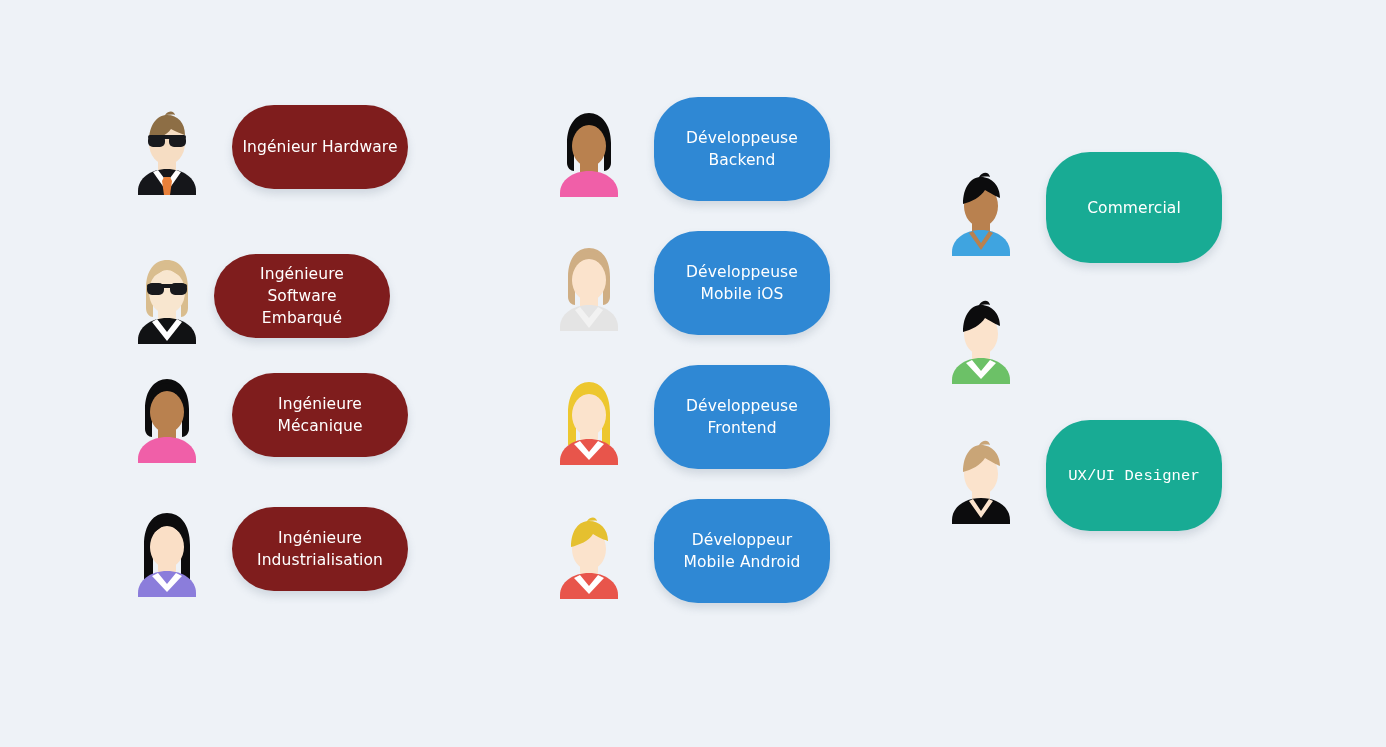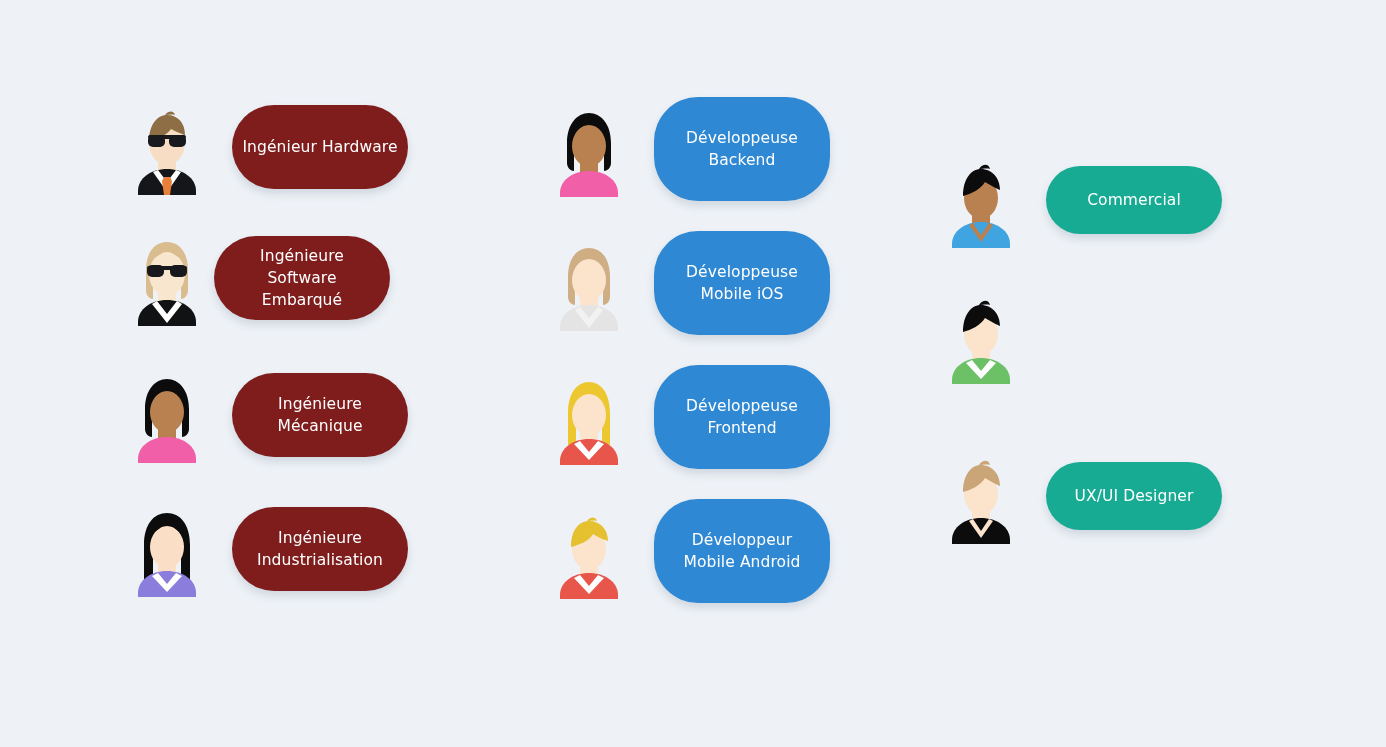--- a/index.html
+++ b/index.html
@@ -44,21 +44,21 @@
     padding:0 10px;
     box-sizing:border-box;
     user-select:none;
   }
   .pill.c-orange{background:#7f1d1d;}
   .pill.c-blue{background:#2f88d4;}
   .pill.c-teal{background:#18ab94;}
 
   .pill.w-orange{width:176px;height:84px;}
   .pill.w-blue{width:176px;height:104px;}
-  .pill.w-teal{width:176px;height:68px;}
+  .pill.w-teal{width:176px;height:111px;}
 
   .pill span{display:block;white-space:pre-line;}
 </style>
 </head>
 <body>
 
 <div id="board">
     <div class="column" id="col-0" style="left: 128px;">
       <div class="role-row" style="top: 99px;">
         <div class="avatar"><svg viewBox="0 0 78 96" width="78" height="96" xmlns="http://www.w3.org/2000/svg">
@@ -70,21 +70,21 @@
             <path d="M30 71 l9 12 l9 -12 l5 2 l-14 20 l-14 -20 z" fill="#ffffff"></path>
             <path d="M36 78 h6 l2 4 l-2 14 h-6 l-2 -14 z" fill="#e8803a"></path>
             <rect x="20" y="36" width="38" height="4" rx="2" fill="#18191d"></rect>
             <rect x="20" y="36" width="17" height="12" rx="5" fill="#18191d"></rect>
             <rect x="41" y="36" width="17" height="12" rx="5" fill="#18191d"></rect>
           </svg></div>
         <div class="pill c-orange w-orange">
           <span>Ingénieur Hardware</span>
         </div>
       </div>
-      <div class="role-row" style="top: 230px; gap: 8px;">
+      <div class="role-row" style="top: 248px; gap: 8px;">
         <div class="avatar"><svg viewBox="0 0 78 96" width="78" height="96" xmlns="http://www.w3.org/2000/svg">
             <path d="M18 40 c0 -18 9 -28 21 -28 c12 0 21 10 21 28 v20 c0 6 -4 9 -7 9 v-24 h-28 v24 c-3 0 -7 -3 -7 -9 z" fill="#d9bd8e"></path>
             <ellipse cx="39" cy="44" rx="18" ry="22" fill="#f8e6cf"></ellipse>
             <path d="M22 30 c3 -10 10 -15 17 -15 c7 0 14 5 17 15 c-6 -3 -11 -6 -17 -11 c-5 5 -11 8 -17 11 z" fill="#d9bd8e"></path>
             <path d="M30 60 h18 v14 c0 4 -4 6 -9 6 s-9 -2 -9 -6 z" fill="#f8e6cf"></path>
             <path d="M39 70 c-16 0 -29 9 -29 22 v4 h58 v-4 c0 -13 -13 -22 -29 -22 z" fill="#111214"></path>
             <path d="M29 71 l10 13 l10 -13 l5 3 l-15 19 l-15 -19 z" fill="#ffffff"></path>
             <rect x="19" y="36" width="40" height="4" rx="2" fill="#18191d"></rect>
             <rect x="19" y="35" width="17" height="12" rx="5" fill="#18191d"></rect>
             <rect x="42" y="35" width="17" height="12" rx="5" fill="#18191d"></rect>
@@ -196,21 +196,21 @@
       <div class="role-row" style="top: 288px;">
         <div class="avatar"><svg viewBox="0 0 78 96" width="78" height="96" xmlns="http://www.w3.org/2000/svg">
             <ellipse cx="39" cy="46" rx="17" ry="21" fill="#fbe3cc"></ellipse>
             <path d="M21 44 c0 -17 8 -27 18 -27 c11 0 19 9 19 21 c0 0 -7 -3 -15 -8 c-4 7 -14 12 -22 14 z" fill="#0c0c0d"></path>
             <path d="M37 17 c4 -6 10 -5 11 0 c-3 -1 -8 0 -11 0 z" fill="#0c0c0d"></path>
             <path d="M30 60 h18 v14 c0 4 -4 6 -9 6 s-9 -2 -9 -6 z" fill="#fbe3cc"></path>
             <path d="M39 70 c-16 0 -29 9 -29 22 v4 h58 v-4 c0 -13 -13 -22 -29 -22 z" fill="#6cc167"></path>
             <path d="M30 72 l9 11 l9 -11 l6 3 l-15 16 l-15 -16 z" fill="#ffffff"></path>
           </svg></div>
       </div>
-      <div class="role-row" style="top: 448px;">
+      <div class="role-row" style="top: 420px; font-family: Liberation Mono, monospace;">
         <div class="avatar"><svg viewBox="0 0 78 96" width="78" height="96" xmlns="http://www.w3.org/2000/svg">
             <ellipse cx="39" cy="46" rx="17" ry="21" fill="#fbe3cc"></ellipse>
             <path d="M21 44 c0 -17 8 -27 18 -27 c11 0 19 9 19 21 c0 0 -7 -3 -15 -8 c-4 7 -14 12 -22 14 z" fill="#c9a577"></path>
             <path d="M37 17 c4 -6 10 -5 11 0 c-3 -1 -8 0 -11 0 z" fill="#c9a577"></path>
             <path d="M30 60 h18 v14 c0 4 -4 6 -9 6 s-9 -2 -9 -6 z" fill="#fbe3cc"></path>
             <path d="M39 70 c-16 0 -29 9 -29 22 v4 h58 v-4 c0 -13 -13 -22 -29 -22 z" fill="#0c0c0d"></path>
             <path d="M31 71 l8 12 l8 -12 l4 2 l-12 17 l-12 -17 z" fill="#fbe3cc"></path>
           </svg></div>
         <div class="pill c-teal w-teal">
           <span>UX/UI Designer</span>

